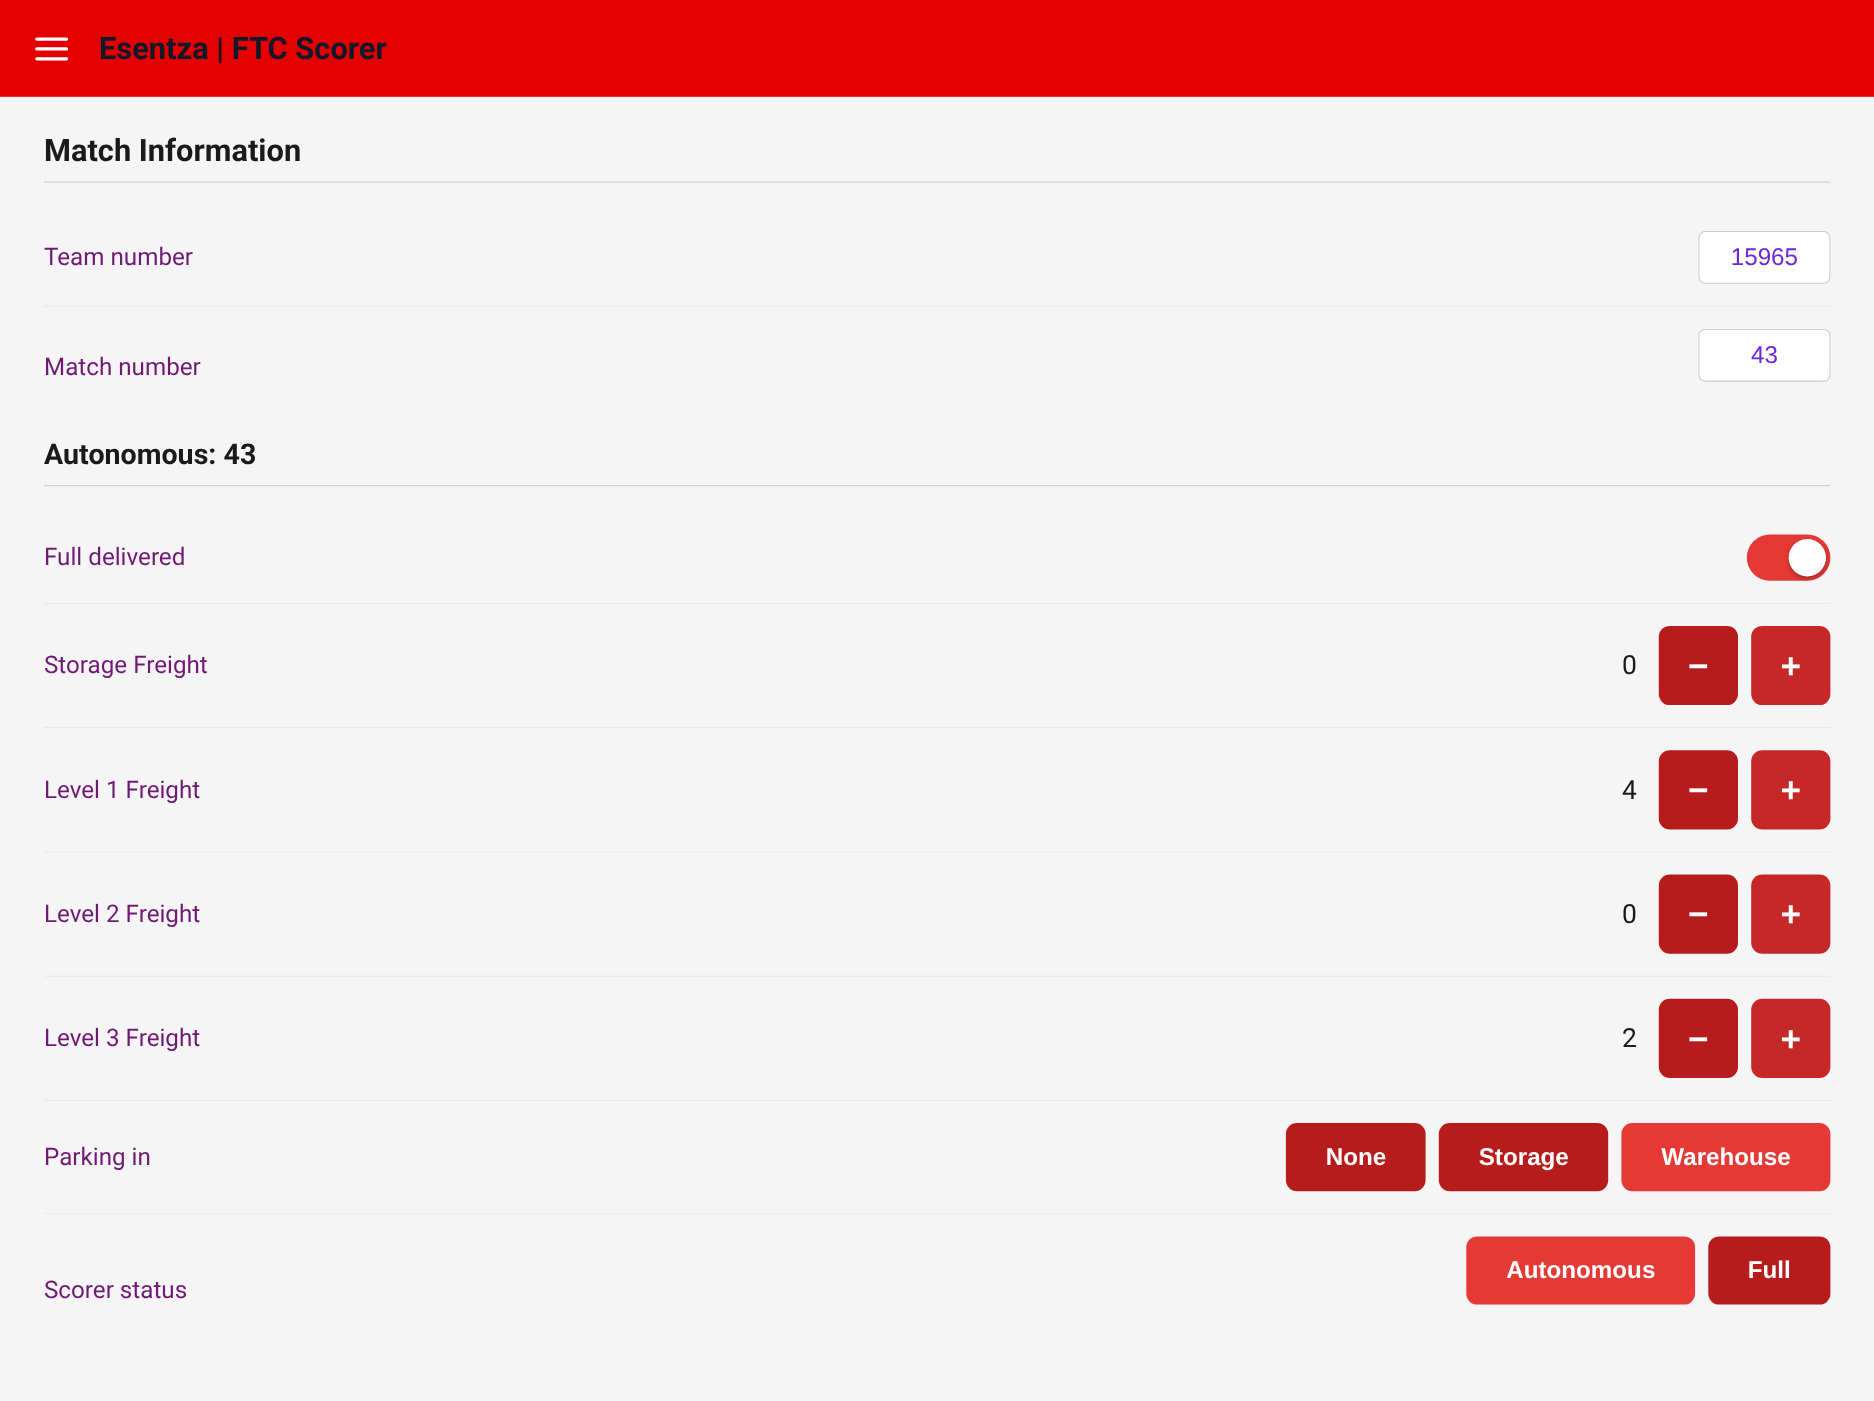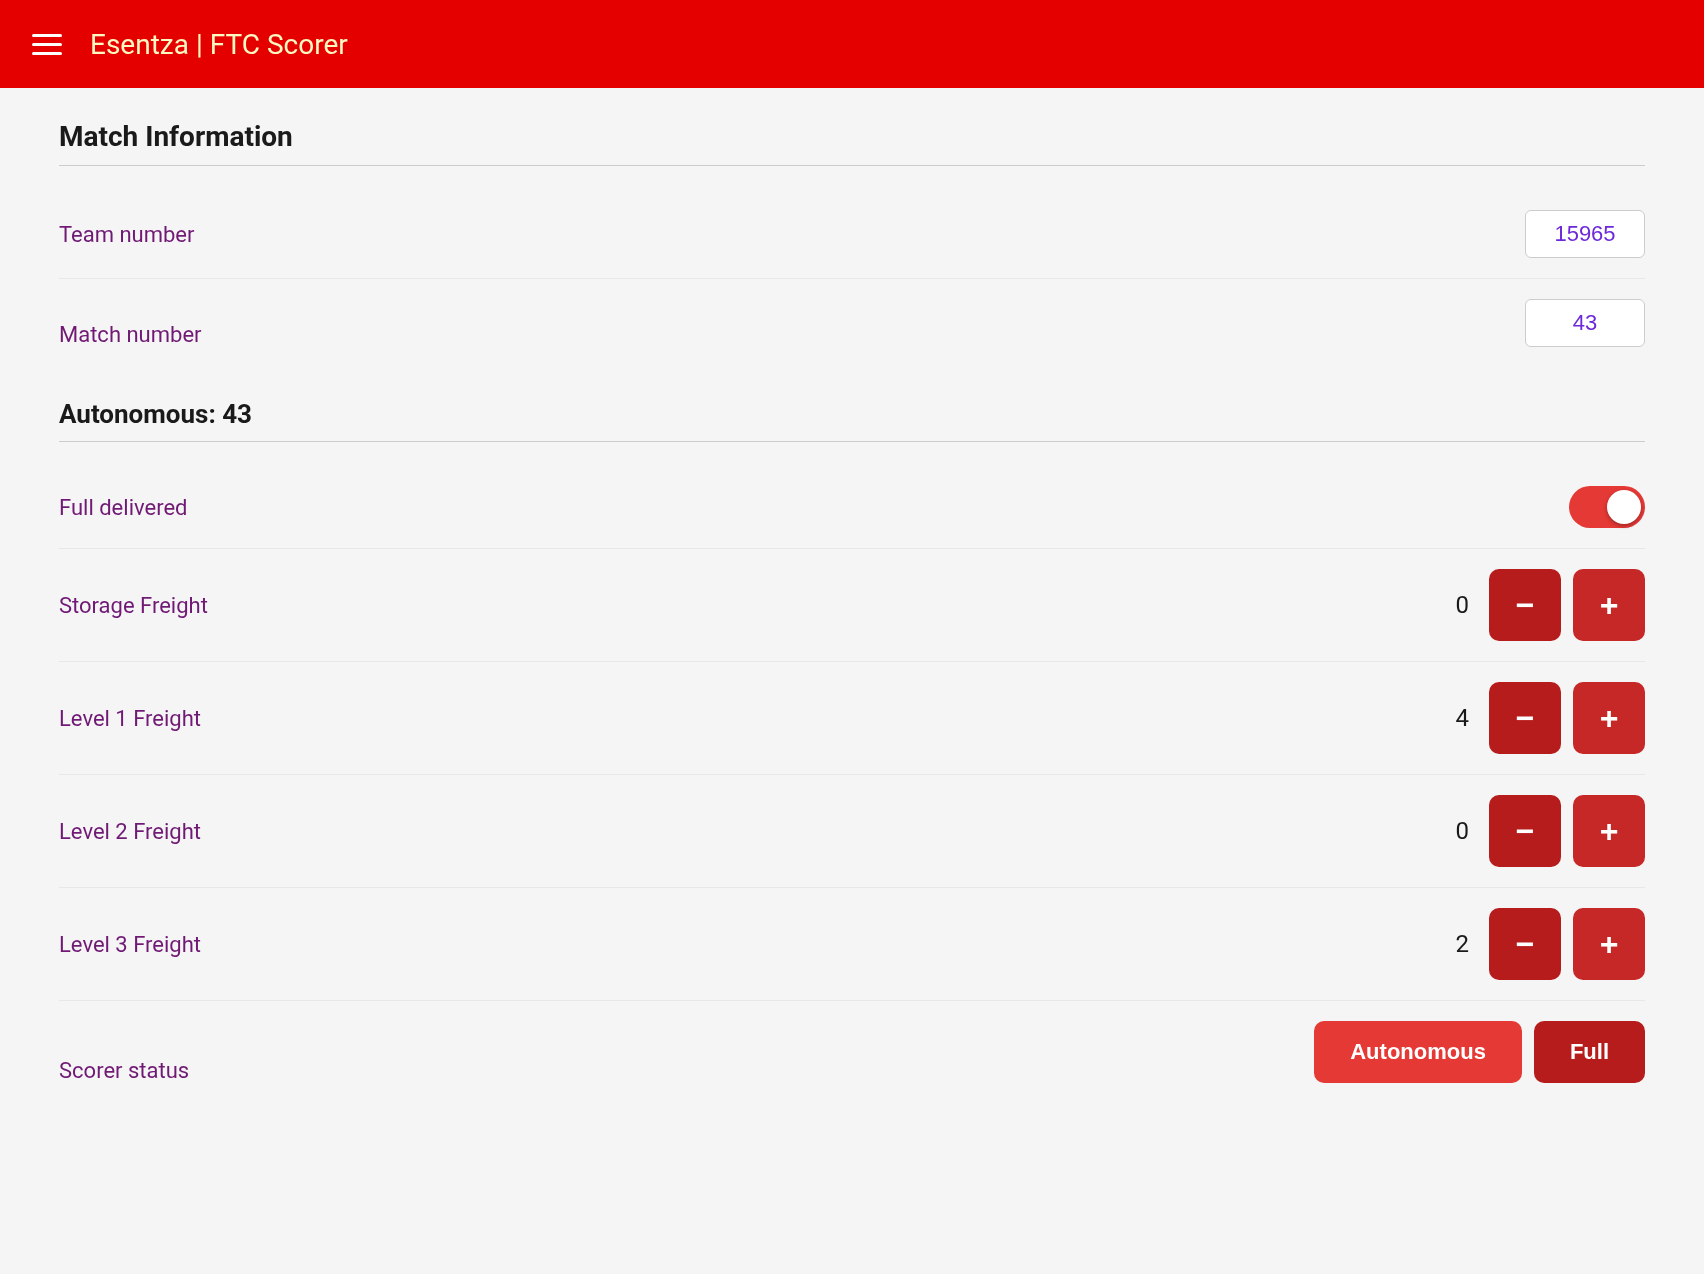--- a/index.html
+++ b/index.html
@@ -34,28 +34,28 @@
 
     .hamburger-icon span {
       display: block;
       width: 30px;
       height: 3px;
       background: white;
       border-radius: 2px;
     }
 
     .header-title {
-      color: #fef9c3;
+      color: #0f172a;
       font-size: 28px;
-      font-weight: 400;
+      font-weight: 700;
     }
 
     
     .content {
-      padding: 32px 59px;
+      padding: 32px 40px;
     }
 
     
     .section-title {
       font-size: 28px;
       font-weight: 700;
       color: #1a1a1a;
       margin-bottom: 12px;
     }
 
@@ -278,20 +278,28 @@
 
     <div class="row">
       <span class="row-label">Level 3 Freight</span>
       <div class="row-controls">
         <span class="counter-value">2</span>
         <button class="btn-counter btn-minus">−</button>
         <button class="btn-counter btn-plus">+</button>
       </div>
     </div>
 
+    <div class="row">
+      <span class="row-label">Parking in</span>
+      <div class="row-controls">
+        <button class="btn-option btn-option-inactive">None</button>
+        <button class="btn-option btn-option-inactive">Storage</button>
+        <button class="btn-option btn-option-active">Warehouse</button>
+      </div>
+    </div>
 
     <div class="row">
       <span class="row-label">Scorer status</span>
       <div class="row-controls">
         <button class="btn-option btn-option-active">Autonomous</button>
         <button class="btn-option btn-option-inactive">Full</button>
       </div>
     </div>
 
   </section>

